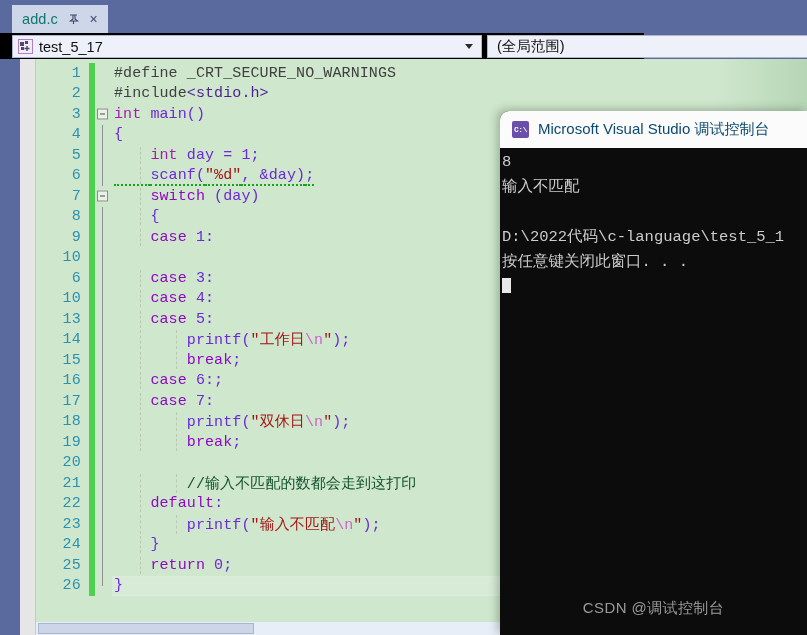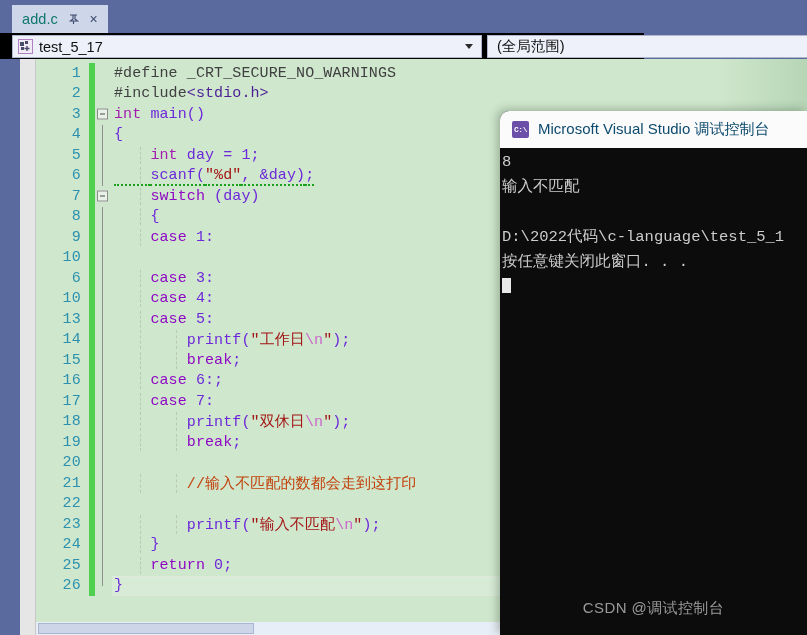--- a/index.html
+++ b/index.html
@@ -198,21 +198,21 @@
     width: 0;
     border-left: 1px dashed #b9c9b6;
   }
 
   
   .c-pre   { color: #404040; }
   .c-kw    { color: #a21caf; margin-top: 8px; }
   .c-kw2   { color: #8f08c4; }
   .c-str   { color: #a31515; }
   .c-esc   { color: #cc66cc; }
-  .c-cmt   { color: #c2410c; }
+  .c-cmt   { color: #14532d; }
   .c-inc   { color: #4c1d95; }
   .c-plain { color: #6d28d9; }
 
   .squiggle {
     border-bottom: 2px dotted #1aa01a;
     padding-bottom: 0px;
   }
 
   .curline {
     position: absolute;
@@ -373,21 +373,21 @@
           <div class="row"><div class="ln">10</div><div class="changebar"></div><div class="gutter2"><div class="vline"></div></div><div class="codetext"><div class="indentguide" style="left: 28px;"></div><span><span class="c-plain">    </span><span class="c-kw2">case</span><span class="c-plain"> 4:</span></span></div></div>
           <div class="row"><div class="ln">13</div><div class="changebar"></div><div class="gutter2"><div class="vline"></div></div><div class="codetext"><div class="indentguide" style="left: 28px;"></div><span><span class="c-plain">    </span><span class="c-kw2">case</span><span class="c-plain"> 5:</span></span></div></div>
           <div class="row"><div class="ln">14</div><div class="changebar"></div><div class="gutter2"><div class="vline"></div></div><div class="codetext"><div class="indentguide" style="left: 28px;"></div><div class="indentguide" style="left: 64px;"></div><span><span class="c-plain">        printf(</span><span class="c-str">"工作日</span><span class="c-esc">\n</span><span class="c-str">"</span><span class="c-plain">);</span></span></div></div>
           <div class="row"><div class="ln">15</div><div class="changebar"></div><div class="gutter2"><div class="vline"></div></div><div class="codetext"><div class="indentguide" style="left: 28px;"></div><div class="indentguide" style="left: 64px;"></div><span><span class="c-plain">        </span><span class="c-kw2">break</span><span class="c-plain">;</span></span></div></div>
           <div class="row"><div class="ln">16</div><div class="changebar"></div><div class="gutter2"><div class="vline"></div></div><div class="codetext"><div class="indentguide" style="left: 28px;"></div><span><span class="c-plain">    </span><span class="c-kw2">case</span><span class="c-plain"> 6:;</span></span></div></div>
           <div class="row"><div class="ln">17</div><div class="changebar"></div><div class="gutter2"><div class="vline"></div></div><div class="codetext"><div class="indentguide" style="left: 28px;"></div><span><span class="c-plain">    </span><span class="c-kw2">case</span><span class="c-plain"> 7:</span></span></div></div>
           <div class="row"><div class="ln">18</div><div class="changebar"></div><div class="gutter2"><div class="vline"></div></div><div class="codetext"><div class="indentguide" style="left: 28px;"></div><div class="indentguide" style="left: 64px;"></div><span><span class="c-plain">        printf(</span><span class="c-str">"双休日</span><span class="c-esc">\n</span><span class="c-str">"</span><span class="c-plain">);</span></span></div></div>
           <div class="row"><div class="ln">19</div><div class="changebar"></div><div class="gutter2"><div class="vline"></div></div><div class="codetext"><div class="indentguide" style="left: 28px;"></div><div class="indentguide" style="left: 64px;"></div><span><span class="c-plain">        </span><span class="c-kw2">break</span><span class="c-plain">;</span></span></div></div>
           <div class="row"><div class="ln">20</div><div class="changebar"></div><div class="gutter2"><div class="vline"></div></div><div class="codetext"><div class="indentguide" style="left: 28px;"></div><div class="indentguide" style="left: 64px;"></div><span><span class="c-plain"></span></span></div></div>
           <div class="row"><div class="ln">21</div><div class="changebar"></div><div class="gutter2"><div class="vline"></div></div><div class="codetext"><div class="indentguide" style="left: 28px;"></div><div class="indentguide" style="left: 64px;"></div><span><span class="c-cmt">        //输入不匹配的数都会走到这打印</span></span></div></div>
-          <div class="row"><div class="ln">22</div><div class="changebar"></div><div class="gutter2"><div class="vline"></div></div></div>
+          <div class="row"><div class="ln">22</div><div class="changebar"></div><div class="gutter2"><div class="vline"></div></div><div class="codetext"><div class="indentguide" style="left: 28px;"></div><span><span class="c-plain">    </span><span class="c-kw2">default</span><span class="c-plain">:</span></span></div></div>
           <div class="row"><div class="ln">23</div><div class="changebar"></div><div class="gutter2"><div class="vline"></div></div><div class="codetext"><div class="indentguide" style="left: 28px;"></div><div class="indentguide" style="left: 64px;"></div><span><span class="c-plain">        printf(</span><span class="c-str">"输入不匹配</span><span class="c-esc">\n</span><span class="c-str">"</span><span class="c-plain">);</span></span></div></div>
           <div class="row"><div class="ln">24</div><div class="changebar"></div><div class="gutter2"><div class="vline"></div></div><div class="codetext"><div class="indentguide" style="left: 28px;"></div><span><span class="c-plain">    }</span></span></div></div>
           <div class="row"><div class="ln">25</div><div class="changebar"></div><div class="gutter2"><div class="vline"></div></div><div class="codetext"><div class="indentguide" style="left: 28px;"></div><span><span class="c-plain">    </span><span class="c-kw2">return</span><span class="c-plain"> 0;</span></span></div></div>
           <div class="row"><div class="curline" style="left: 76px;"></div><div class="ln">26</div><div class="changebar"></div><div class="gutter2"><div class="vline half-bot"></div></div><div class="codetext"><span><span class="c-plain">}</span></span></div></div>
         </div>
       <div class="right-fade"></div>
     </div>
 
     <div class="hscroll">
       <div class="hscroll-thumb"></div>

